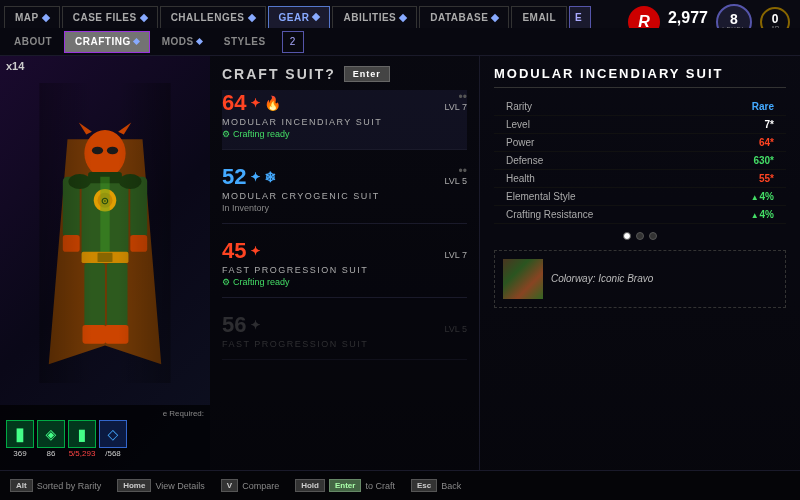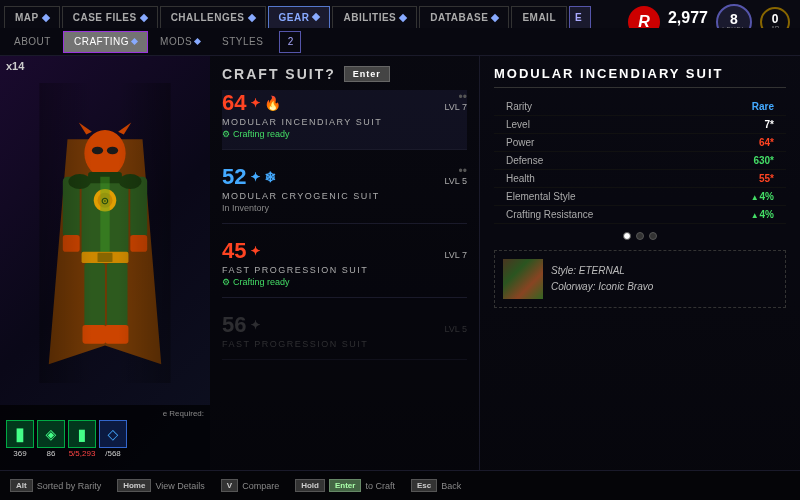--- a/index.html
+++ b/index.html
@@ -74,21 +74,21 @@
       gap: 2px;
       border-bottom: 1px solid #1a1a2a;
     }
 
     .sub-tab {
       height: 22px;
       padding: 0 10px;
       display: flex;
       align-items: center;
       font-size: 10px;
-      font-weight: normal;
+      font-weight: bold;
       color: #888;
       cursor: pointer;
       text-transform: uppercase;
       letter-spacing: 0.5px;
     }
 
     .sub-tab.active {
       background: #737373;
       color: #fff;
       border: 1px solid #9933dd;
@@ -808,21 +808,20 @@
 
     <div class="page-dots">
       <div class="dot active"></div>
       <div class="dot"></div>
       <div class="dot"></div>
     </div>
 
     <div class="style-section">
       <div class="style-swatch"></div>
       <div class="style-info">
-        <div><span>Style:</span> <span>ETERNAL</span></div>
         <div><span>Colorway:</span> <span>Iconic Bravo</span></div>
       </div>
     </div>
   </div>
 </div>
 
 <div class="bottom-bar">
   <div class="bottom-action">
     <span class="key-badge">Alt</span>
     <span>Sorted by Rarity</span>

